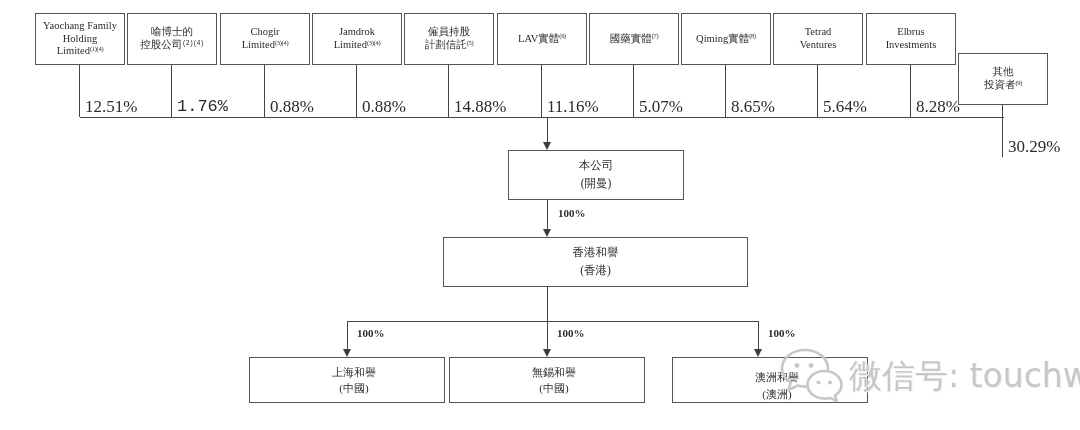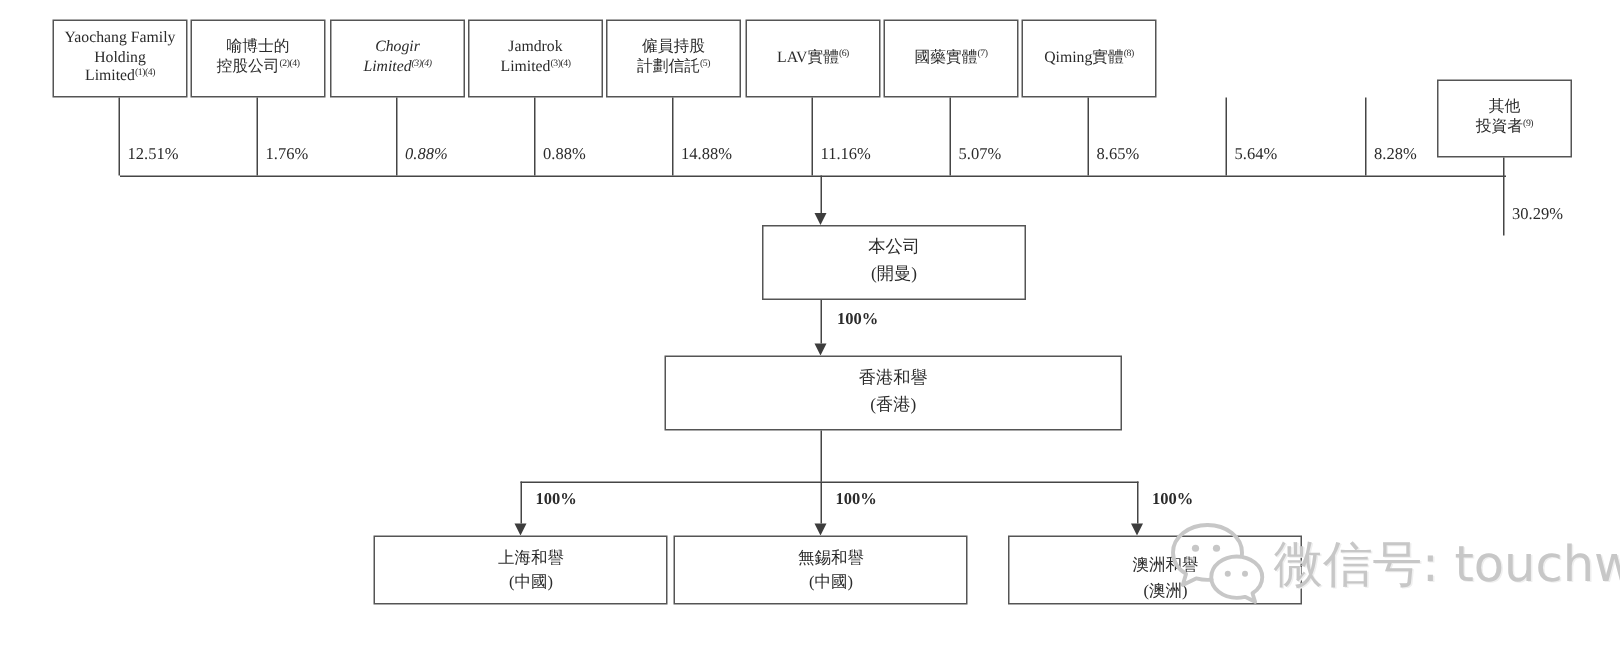--- a/index.html
+++ b/index.html
@@ -12,21 +12,21 @@
     display:flex;flex-direction:column;align-items:center;justify-content:center;
     text-align:center;
   }
   .col{position:absolute;top:0;width:90px;height:135px;}
   .col .box{left:0;top:13px;width:90px;height:52px;font-size:10.5px;line-height:1.22;}
   .bline{white-space:nowrap;}
   .sup{font-size:6.5px;position:relative;top:-3.5px;letter-spacing:-0.3px;}
   .vline{position:absolute;width:1px;background:#454545;}
   .hline{position:absolute;height:1px;background:#454545;}
   .col .vline{left:44px;top:65px;height:52px;}
-  .pct{position:absolute;left:50px;top:97px;font-size:11px;white-space:nowrap;}
+  .pct{position:absolute;left:50px;top:97px;font-size:17px;white-space:nowrap;}
   .arrow{
     position:absolute;width:0;height:0;
     border-left:4.5px solid transparent;border-right:4.5px solid transparent;
     border-top:8px solid #3d3d3d;
   }
   .mid-box{font-size:11.5px;line-height:1.55;margin-left:48px;}
   .sub-box{font-size:11px;line-height:1.5;padding-left:14px;}
   .pctlabel{position:absolute;font-size:11px;white-space:nowrap;font-weight:bold;}
   .watermark{
     position:absolute;left:779px;top:347px;display:flex;align-items:center;gap:4px;
@@ -43,29 +43,29 @@
   <div id="shareholders-row">
       <div class="col" style="left: 35px;">
         <div class="box">
           <div class="bline">Yaochang Family</div>
           <div class="bline">Holding</div>
           <div class="bline">Limited<span class="sup">(1)(4)</span></div>
         </div>
         <div class="vline"></div>
         <div class="pct">12.51%</div>
       </div>
-      <div class="col" style="left: 127px;">
+      <div class="col" style="left: 127px; font-family: Liberation Mono, monospace;">
         <div class="box">
           <div class="bline">喻博士的</div>
           <div class="bline">控股公司<span class="sup">(2)(4)</span></div>
         </div>
         <div class="vline"></div>
         <div class="pct">1.76%</div>
       </div>
-      <div class="col" style="left: 220px; font-style: italic;">
+      <div class="col" style="left: 220px;">
         <div class="box">
           <div class="bline">Chogir</div>
           <div class="bline">Limited<span class="sup">(3)(4)</span></div>
         </div>
         <div class="vline"></div>
         <div class="pct">0.88%</div>
       </div>
       <div class="col" style="left: 312px;">
         <div class="box">
           <div class="bline">Jamdrok</div>
@@ -97,24 +97,32 @@
         <div class="pct">5.07%</div>
       </div>
       <div class="col" style="left: 681px;">
         <div class="box">
           <div class="bline">Qiming實體<span class="sup">(8)</span></div>
         </div>
         <div class="vline"></div>
         <div class="pct">8.65%</div>
       </div>
       <div class="col" style="left: 773px;">
+        <div class="box">
+          <div class="bline">Tetrad</div>
+          <div class="bline">Ventures</div>
+        </div>
         <div class="vline"></div>
         <div class="pct">5.64%</div>
       </div>
       <div class="col" style="left: 866px;">
+        <div class="box">
+          <div class="bline">Elbrus</div>
+          <div class="bline">Investments</div>
+        </div>
         <div class="vline"></div>
         <div class="pct">8.28%</div>
       </div>
       <div class="col" style="left: 958px; margin-top: 40px;">
         <div class="box">
           <div class="bline">其他</div>
           <div class="bline">投資者<span class="sup">(9)</span></div>
         </div>
         <div class="vline"></div>
         <div class="pct">30.29%</div>

